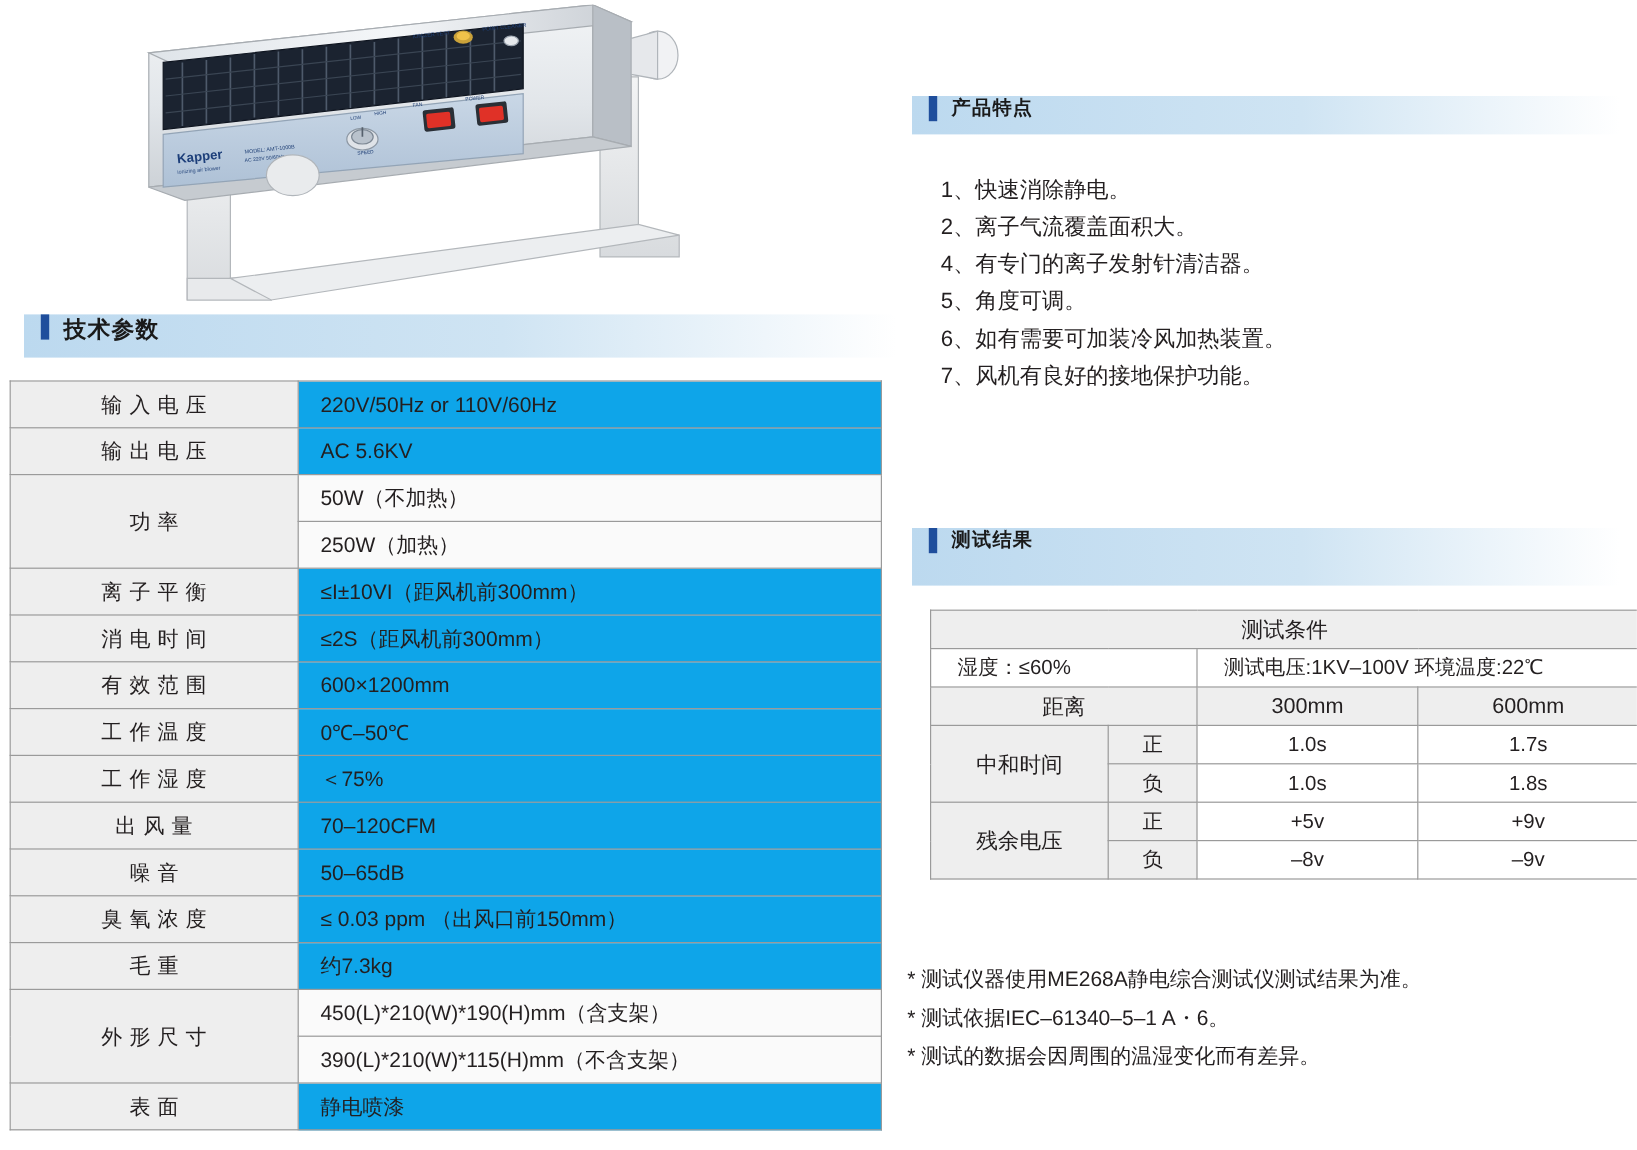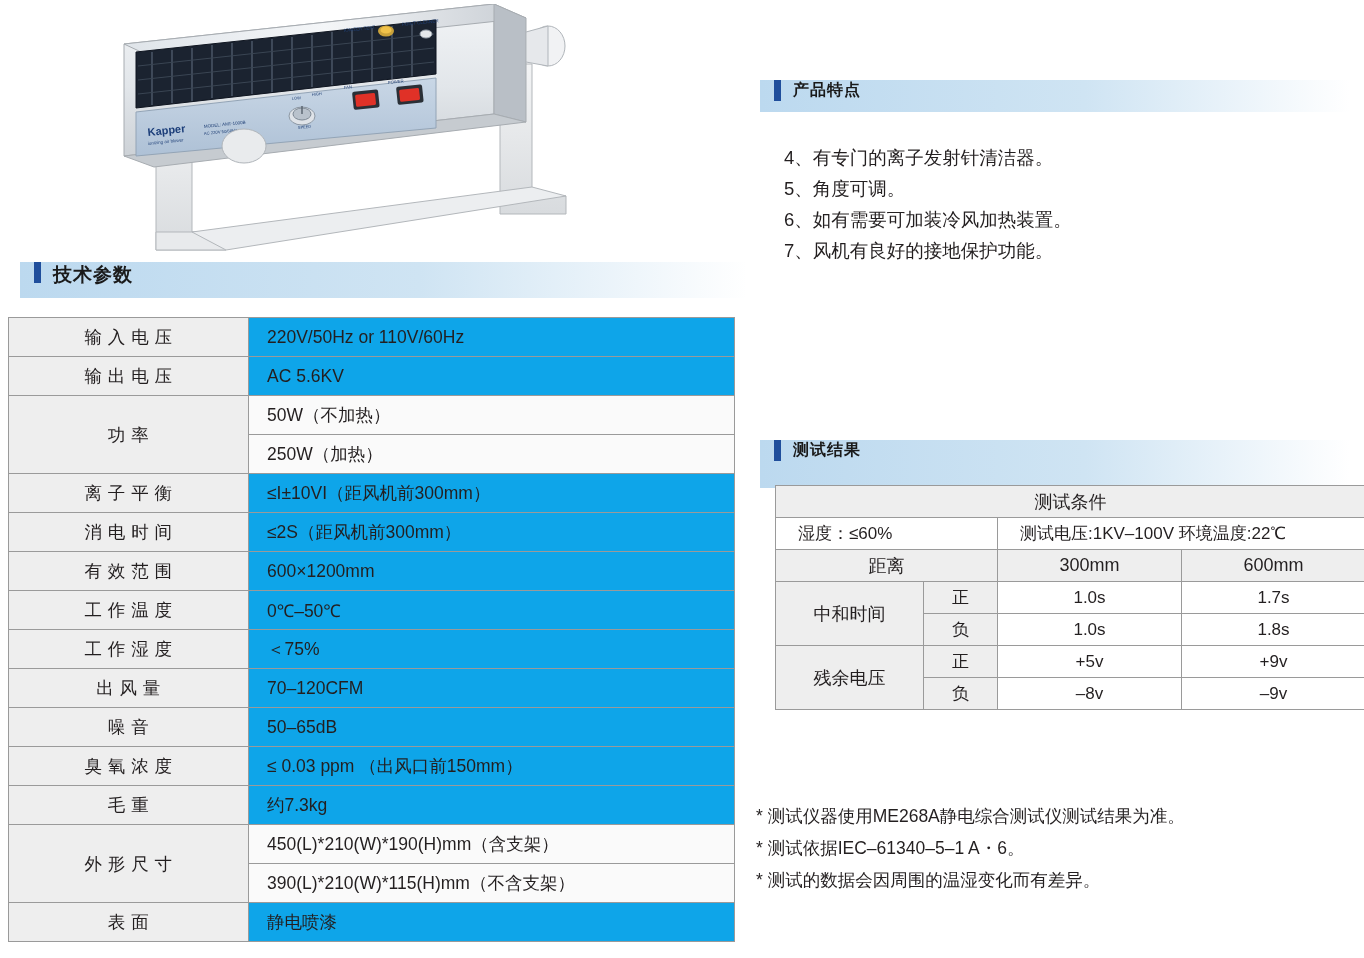--- a/index.html
+++ b/index.html
@@ -88,21 +88,21 @@
   #features .f-item {
     font-size: 18.5px;
     line-height: 31px;
     color: #231f20;
     padding-left: 24px;
   }
 
   
   #result-wrap {
     position: absolute;
-    left: 760px; top: 485px;
+    left: 760px; top: 508px;
     width: 590px;
     padding-left: 15px;
   }
   table.result {
     border-collapse: collapse;
     width: 590px;
     table-layout: fixed;
   }
   table.result td {
     border: 1px solid #9a9a9a;
@@ -257,20 +257,22 @@
       </g>
     </svg>
   </div>
 
   <div class="section-bar small" style="left:760px; top:80px; width:590px; height:32px;">
     <span class="accent"></span>
     <span class="title">产品特点</span>
   </div>
 
   <div id="features">
+    <div class="f-item">1、快速消除静电。</div>
+    <div class="f-item">2、离子气流覆盖面积大。</div>
     <div class="f-item">4、有专门的离子发射针清洁器。</div>
     <div class="f-item">5、角度可调。</div>
     <div class="f-item">6、如有需要可加装冷风加热装置。</div>
     <div class="f-item">7、风机有良好的接地保护功能。</div>
   </div>
 
   <div class="section-bar" style="left:20px; top:262px; width:727px; height:36px;">
     <span class="accent"></span>
     <span class="title">技术参数</span>
   </div>

